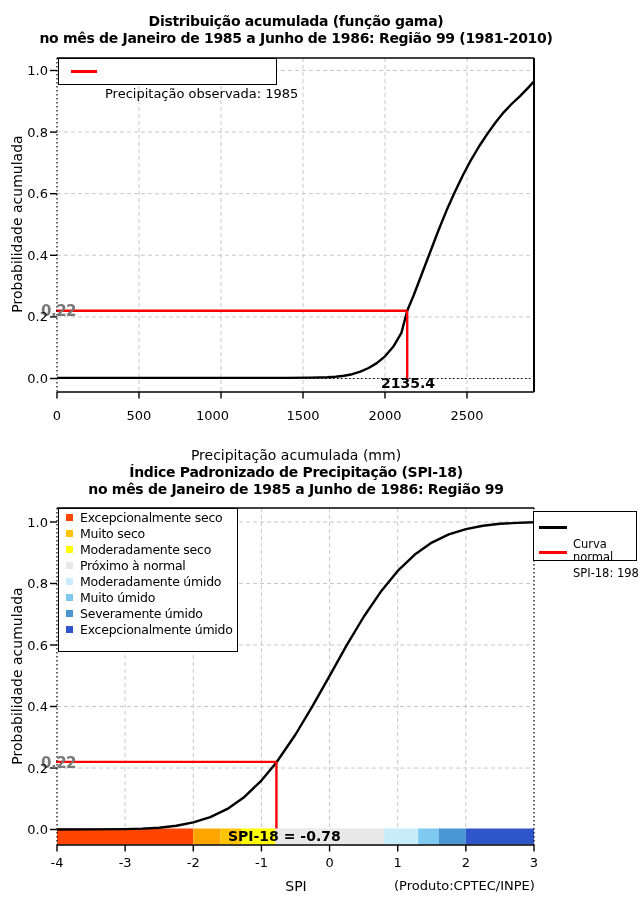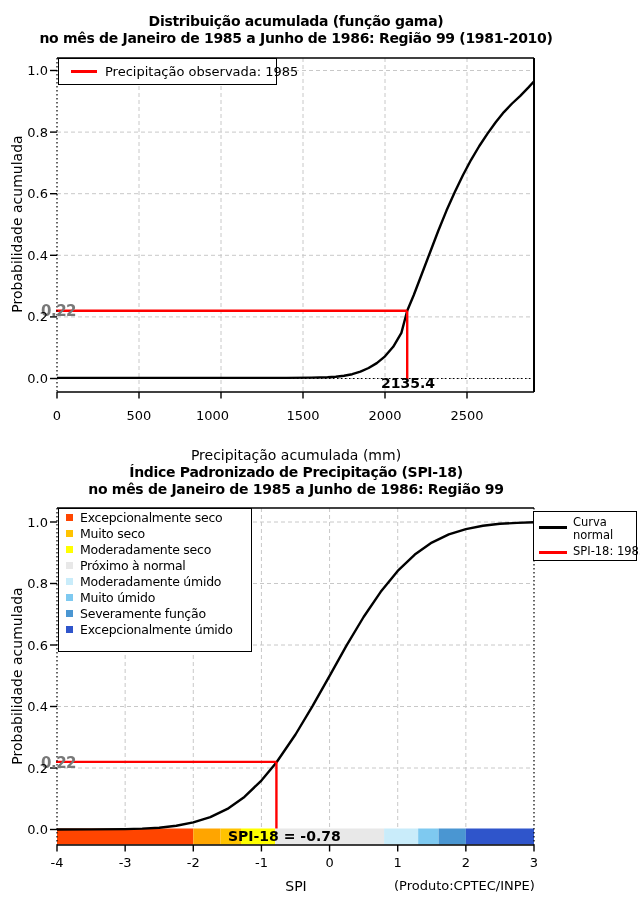--- a/index.html
+++ b/index.html
@@ -6,21 +6,21 @@
   .canvas{position:relative;width:640px;height:900px;background:#ffffff;
           font-family:"DejaVu Sans",sans-serif;color:#000;overflow:hidden;}
   svg.layer{position:absolute;left:0;top:0;z-index:1;}
   .txt{position:absolute;z-index:3;white-space:nowrap;}
   .title{font-size:14px;font-weight:bold;letter-spacing:-0.3px;text-align:center;width:640px;left:-24px;}
   .axis-title{font-size:14px;text-align:center;}
   .ylab{width:300px;height:16px;line-height:16px;transform:rotate(-90deg);transform-origin:center;text-align:center;}
   .tick-lab{font-size:13px;}
   .legend-box{position:absolute;background:#ffffff;border:1.5px solid #000;z-index:2;box-sizing:border-box;}
   .swatch-line{position:absolute;height:3px;}
-  .legend-text{position:absolute;font-size:13px;white-space:nowrap;}
+  .legend-text{position:absolute;font-size:13px;white-space:nowrap;margin-top:22px;}
   .cat-row{display:flex;align-items:center;height:15.9px;padding-left:7px;}
   .cat-sq{width:7px;height:7px;margin-right:7px;flex:0 0 auto;}
   .cat-lab{font-size:12.5px;letter-spacing:-0.25px;white-space:nowrap;}
   .gray-prob{font-size:15px;font-weight:bold;color:#787878;letter-spacing:-0.5px;margin-left:23px;}
   .annot{font-size:14px;font-weight:bold;color:#000;}
   .footnote{font-size:13px;}
 </style>
 </head>
 <body>
 
@@ -115,21 +115,21 @@
   <div class="txt gray-prob" style="left:18px;top:302px;">0.22</div>
   <div class="txt annot" style="left:377px;top:375px;width:62px;text-align:center;">2135.4</div>
 
   <div class="txt title" style="top:464px;">Índice Padronizado de Precipitação (SPI-18)</div>
   <div class="txt title" style="top:481px;">no mês de Janeiro de 1985 a Junho de 1986: Região 99</div>
 
   <div class="txt ylab axis-title" style="left:-133px;top:668px;">Probabilidade acumulada</div>
   <div class="txt axis-title" style="left:106px;top:878px;width:380px;">SPI</div>
   <div class="txt footnote" style="left:394px;top:878px;width:140px;text-align:right;">(Produto:CPTEC/INPE)</div>
 
-  <div class="legend-box" style="left:58px;top:508px;width:194px;height:144px;padding-top:1px;" id="cat-legend">
+  <div class="legend-box" style="left:58px;top:508px;width:180px;height:144px;padding-top:1px;" id="cat-legend">
       <div class="cat-row">
         <span class="cat-sq" style="background: rgb(255, 69, 0);"></span>
         <span class="cat-lab">Excepcionalmente seco</span>
       </div>
       <div class="cat-row">
         <span class="cat-sq" style="background: rgb(255, 195, 0);"></span>
         <span class="cat-lab">Muito seco</span>
       </div>
       <div class="cat-row">
         <span class="cat-sq" style="background: rgb(255, 255, 0);"></span>
@@ -142,21 +142,21 @@
       <div class="cat-row">
         <span class="cat-sq" style="background: rgb(201, 236, 250);"></span>
         <span class="cat-lab">Moderadamente úmido</span>
       </div>
       <div class="cat-row">
         <span class="cat-sq" style="background: rgb(126, 201, 240);"></span>
         <span class="cat-lab">Muito úmido</span>
       </div>
       <div class="cat-row">
         <span class="cat-sq" style="background: rgb(74, 150, 210);"></span>
-        <span class="cat-lab">Severamente função</span>
+        <span class="cat-lab">Severamente úmido</span>
       </div>
       <div class="cat-row">
         <span class="cat-sq" style="background: rgb(47, 85, 203);"></span>
         <span class="cat-lab">Excepcionalmente úmido</span>
       </div>
     </div>
 
   <div class="legend-box" style="left:533px;top:511px;width:104px;height:50px;">
     <div class="swatch-line" style="left: 5px; top: 14px; width: 28px; background: rgb(0, 0, 0);"></div>
     <div class="legend-text" style="left:39px;top:3px;font-size:11.5px;">Curva</div>

